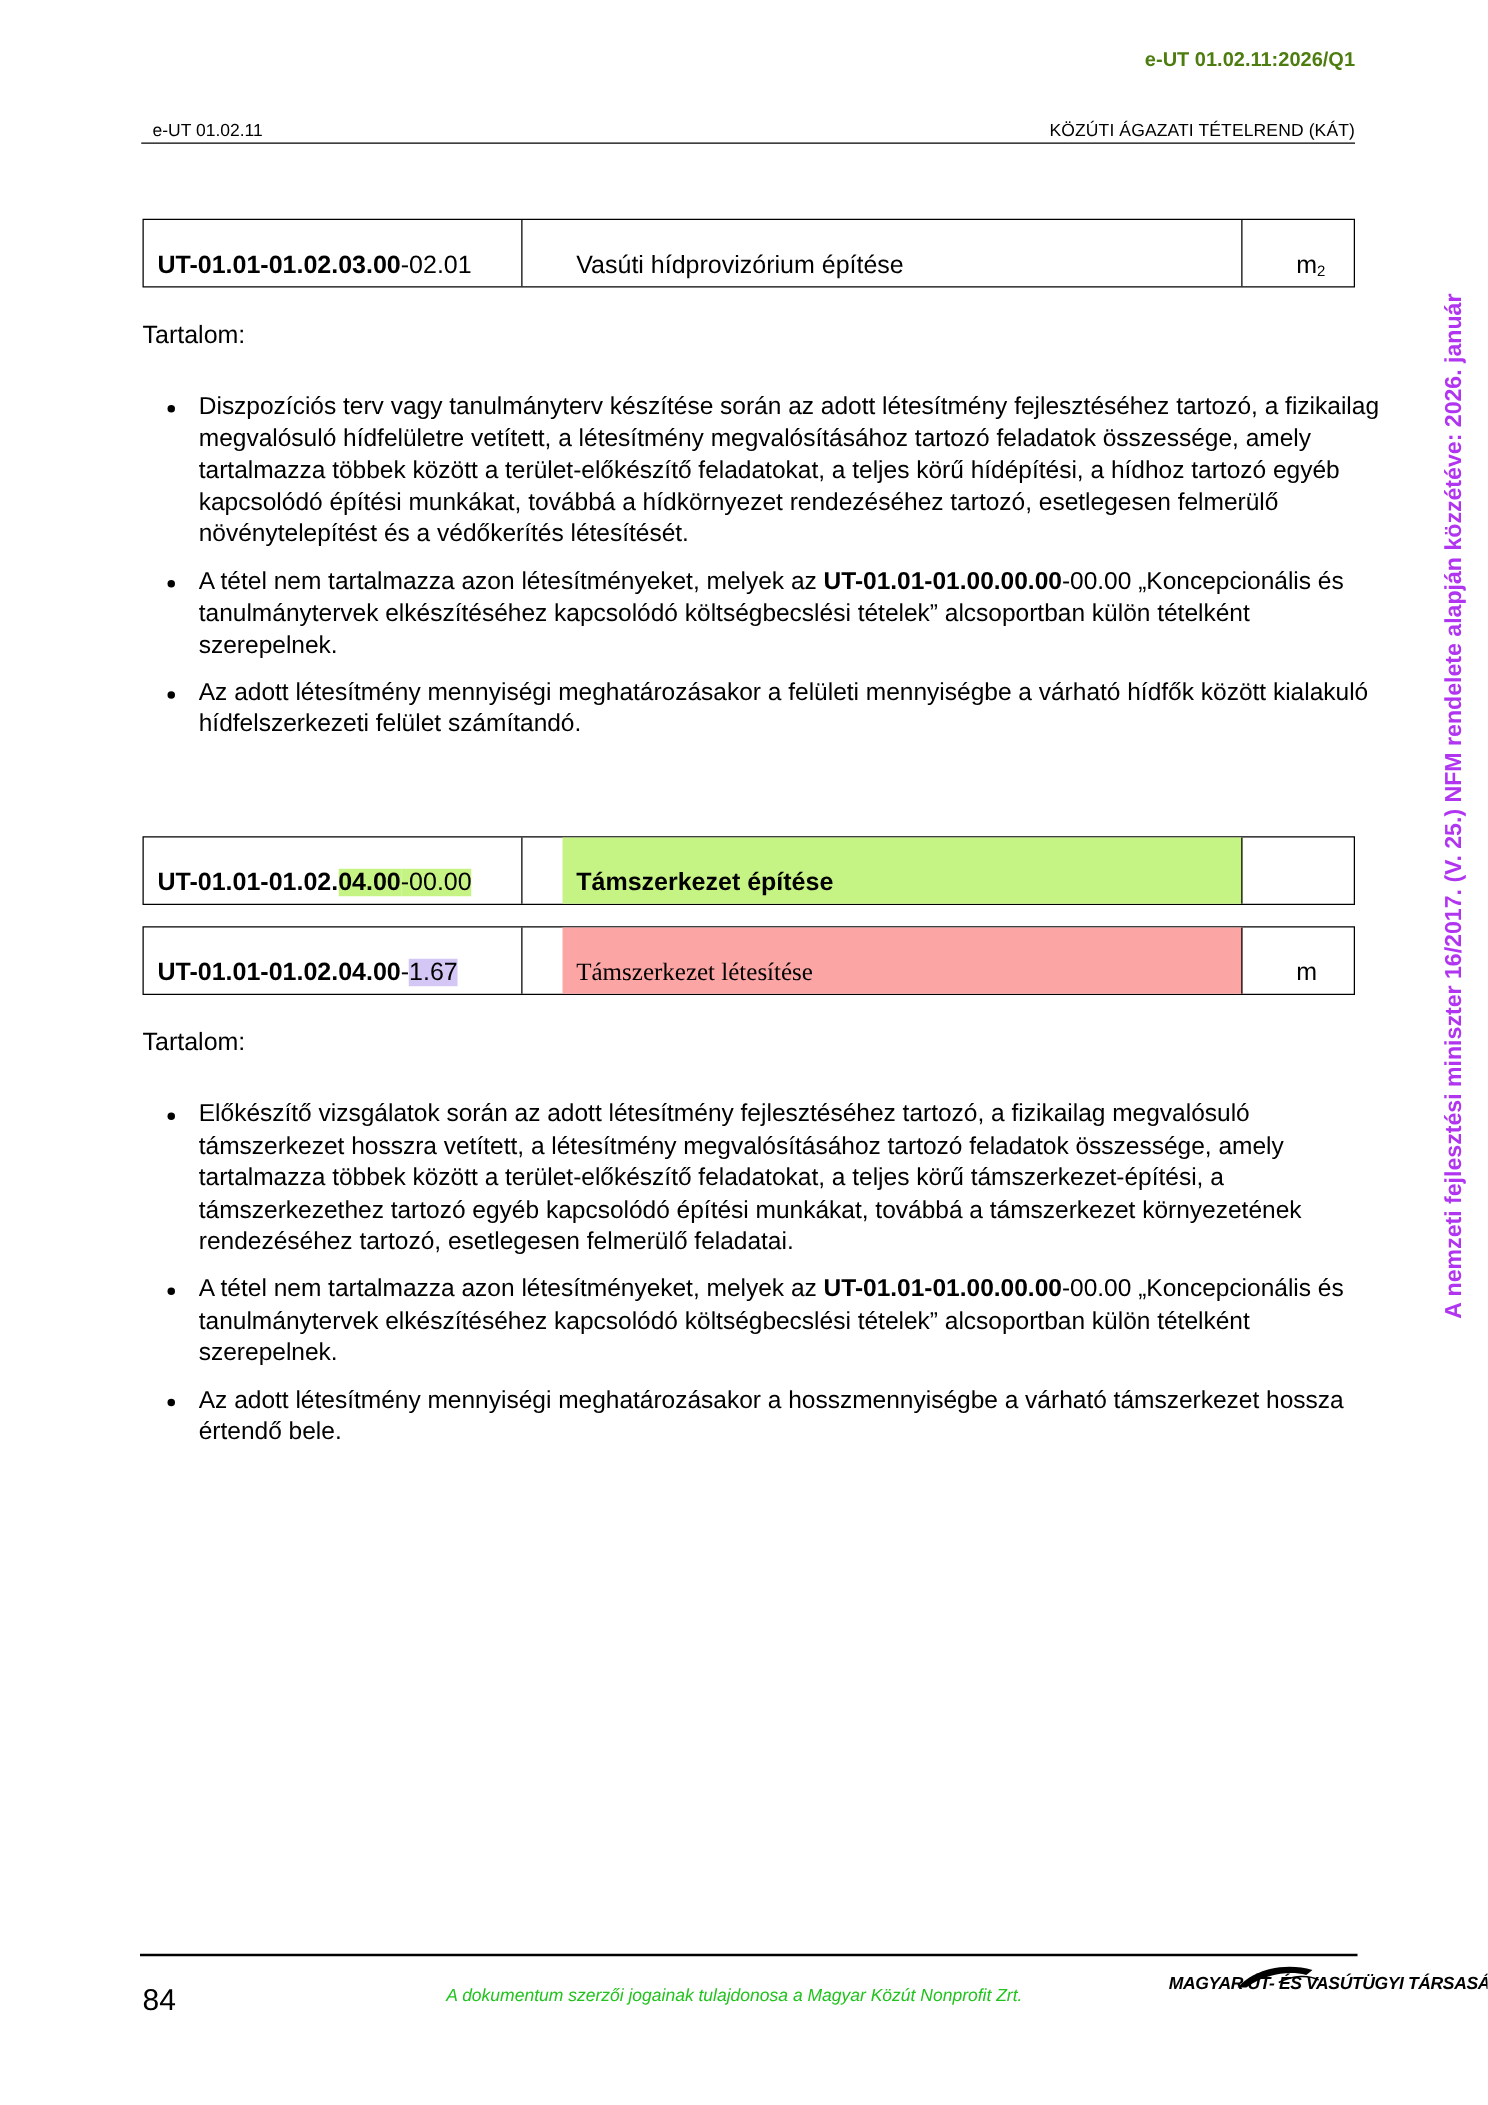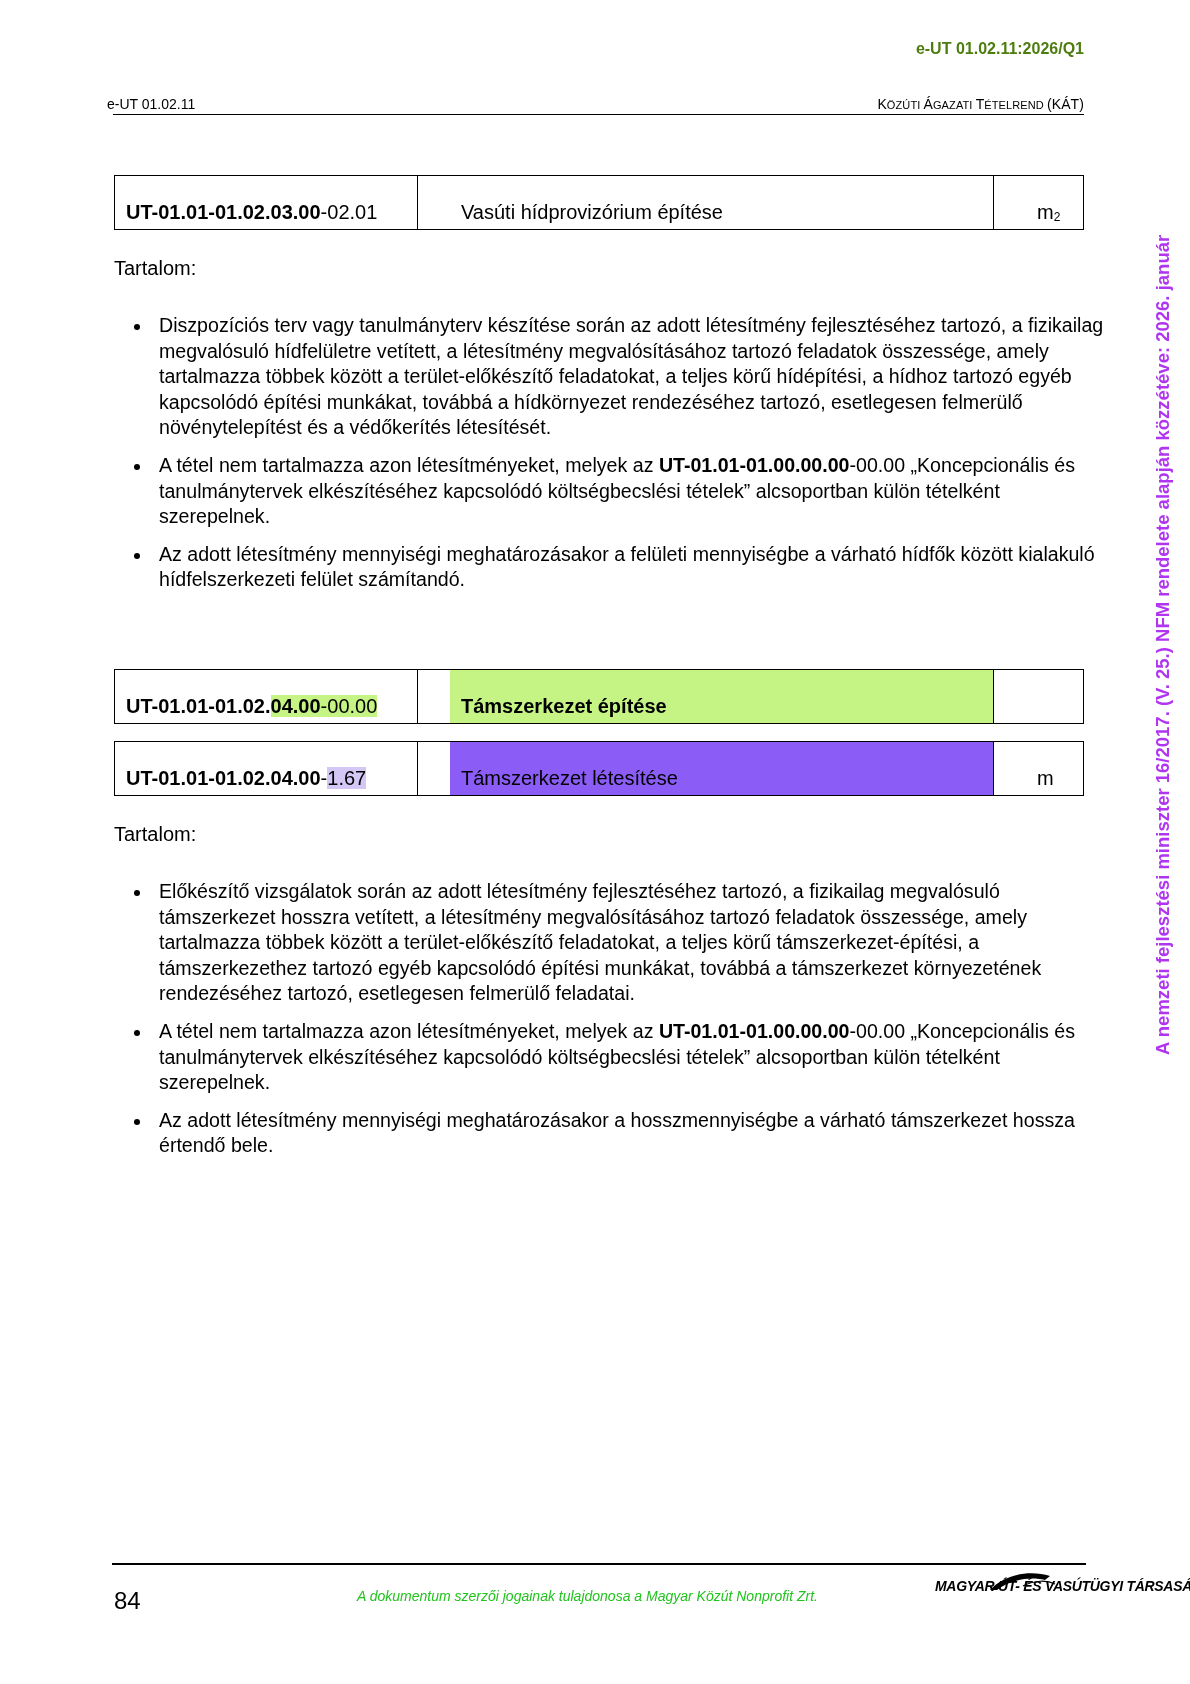--- a/index.html
+++ b/index.html
@@ -2,38 +2,38 @@
 <html><head>
 <meta charset="utf-8">
 <style>
   html, body { margin: 0; padding: 0; background: #ffffff; }
   body { width: 1190px; height: 1684px; position: relative; overflow: hidden;
          font-family: "Liberation Sans", sans-serif; color: #000; }
   .abs { position: absolute; }
 
   .doc-code { left: 700px; top: 40px; width: 384px; text-align: right; font-size: 16px;
               font-weight: bold; color: #4d7c0f; }
-  .hdr-left { left: 107px; top: 96px; font-size: 14px; }
+  .hdr-left { left: 122px; top: 96px; font-size: 14px; }
   .hdr-right { right: 106px; top: 96px; font-size: 14px; letter-spacing: 0.1px; }
-  .hdr-right .sc { font-size: 11px; }
+  .hdr-right .sc { font-size: 14px; }
   .hdr-rule { left: 113px; top: 114px; width: 971px; height: 1px; background: #000; }
 
   .item-table { position: absolute; left: 114px; width: 970px; height: 55px;
                 border: 1.5px solid #000; display: flex; box-sizing: border-box; gap: 32px; }
   .item-table .c-code { width: 303px; border-right: 1.5px solid #000; box-sizing: border-box;
                         display: flex; align-items: flex-end; padding: 0 0 5px 11px; font-size: 20px; }
   .item-table .c-name { flex: 1; border-right: 1.5px solid #000; box-sizing: border-box;
                         display: flex; align-items: flex-end; padding: 0 0 5px 11px; font-size: 20px; }
   .item-table .c-unit { width: 57px; display: flex; align-items: flex-end; padding: 0 0 5px 11px;
                         box-sizing: border-box; font-size: 20px; }
   .item-table b { font-weight: bold; }
   .hl-green { background: #c6f484; }
   .hl-purple { background: #d4c7f6; }
   .bg-green { background: #c6f484; }
-  .bg-purple { background: #8b5cf6; }
+  .bg-purple { background: #fca5a5; font-family: Liberation Serif, serif; }
 
   .label { position: absolute; left: 114px; font-size: 20px; }
 
   .bullets { position: absolute; left: 114px; width: 975px; margin: 16px; padding: 0; list-style: none; }
   .bullets li { position: relative; padding-left: 29px; font-size: 19.6px; line-height: 25.6px;
                 margin-bottom: 12px; }
   .bullets li .dot { position: absolute; left: 4px; top: 11px; width: 6px; height: 6px;
                      border-radius: 50%; background: #000; }
 
   .side-note { left: 1152px; top: 1055px; transform-origin: 0 0; transform: rotate(-90deg);

